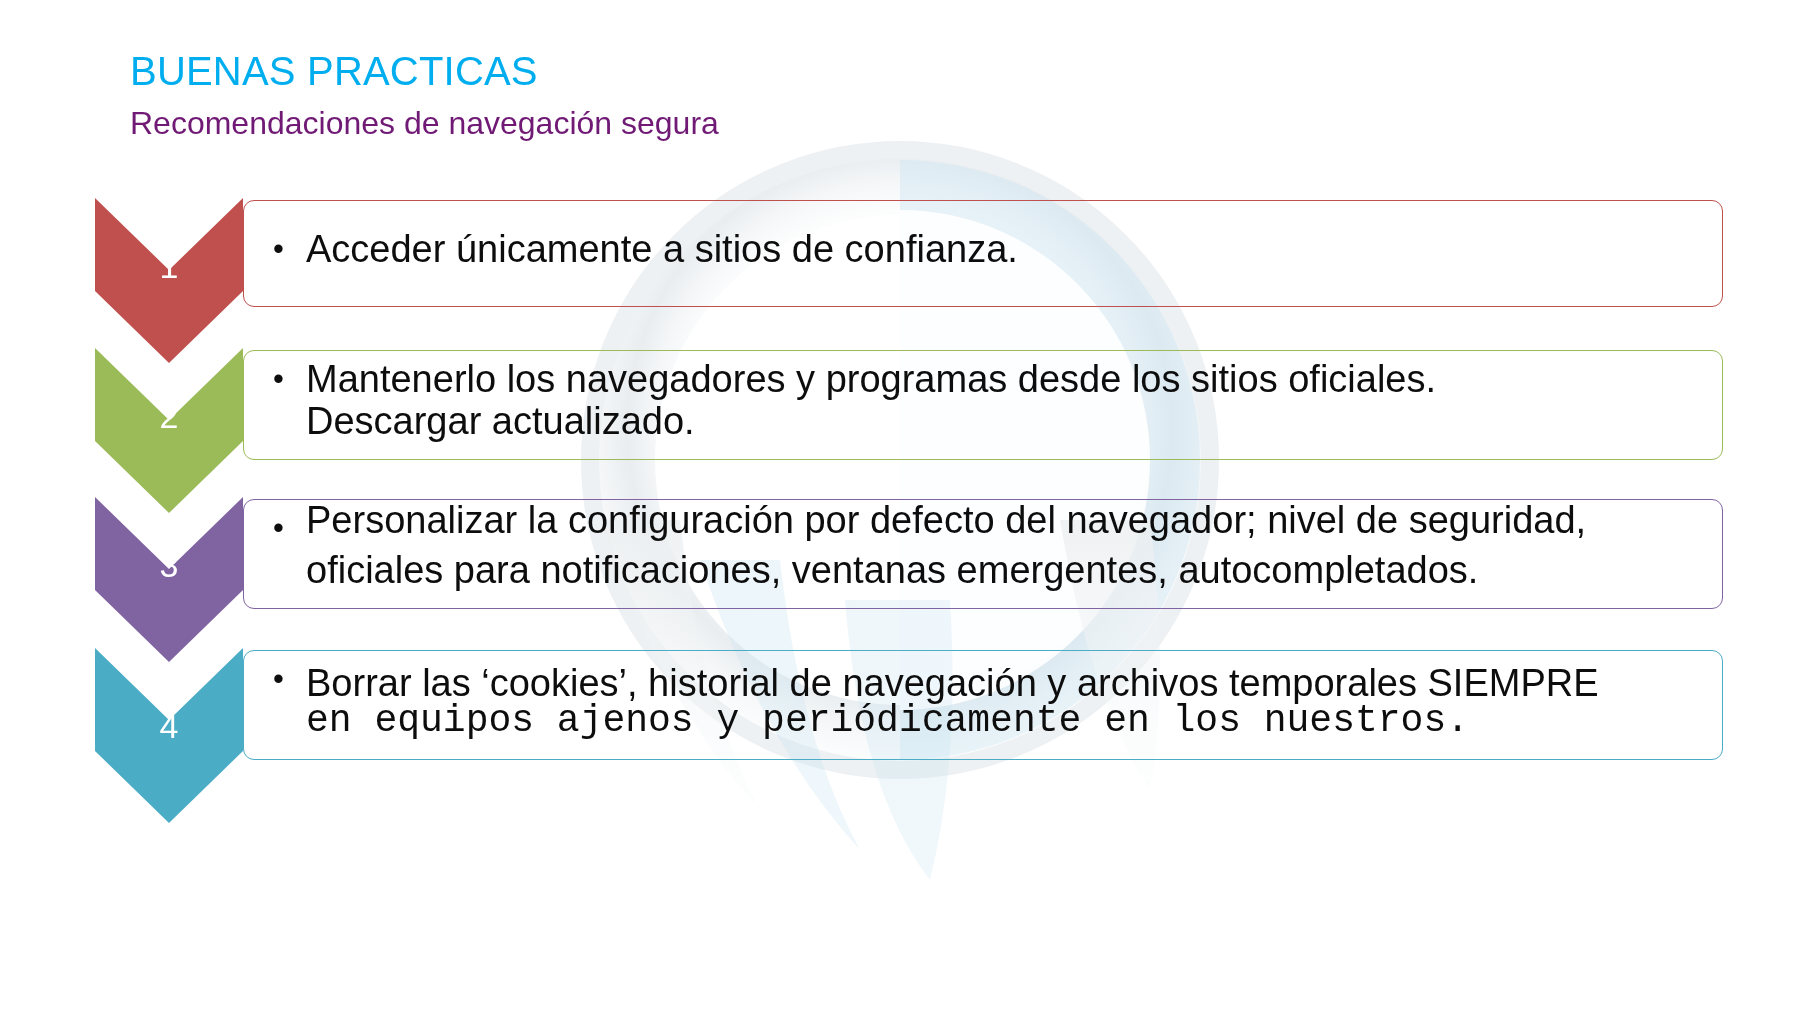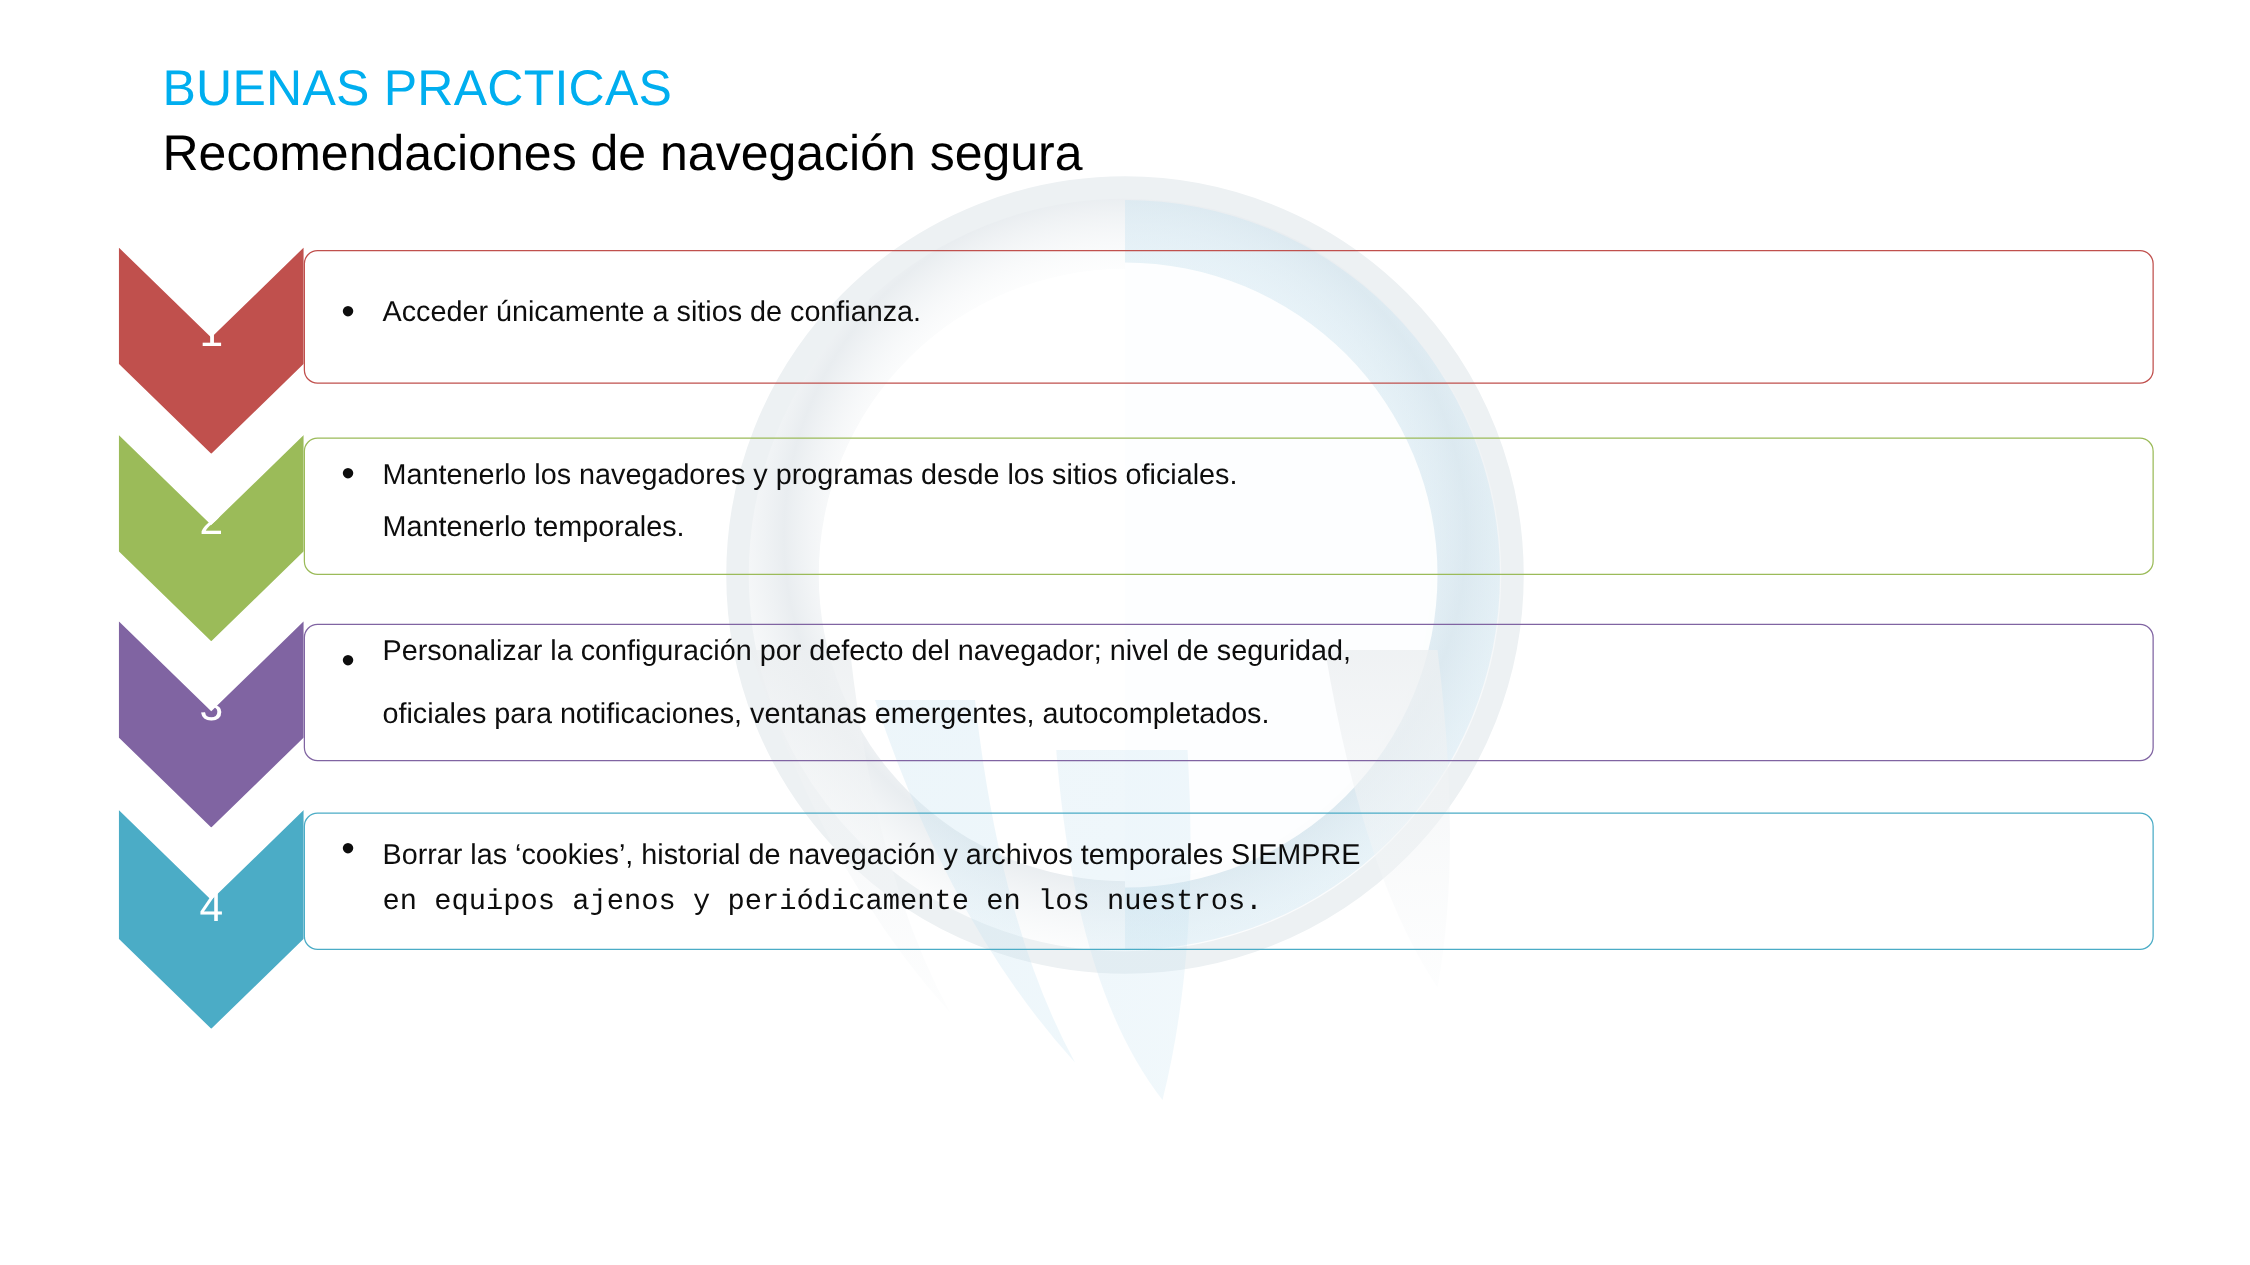--- a/index.html
+++ b/index.html
@@ -36,23 +36,23 @@
     z-index: 5;
   }
   #title-main {
     font-size: 40px;
     line-height: 46px;
     color: #00AEEF;
     letter-spacing: 0.2px;
     white-space: nowrap;
   }
   #title-sub {
-    font-size: 40px;
+    font-size: 32px;
     line-height: 42px;
-    color: #000000;
+    color: #701a75;
     margin-top: 8px;
     white-space: nowrap;
   }
 
   
   #rows {
     position: absolute;
     left: 0; top: 0;
     width: 1800px; height: 1012px;
     z-index: 3;
@@ -82,21 +82,21 @@
     position: absolute;
     border-style: solid;
     border-width: 1px;
     border-radius: 11px;
     background: transparent;
     box-sizing: border-box;
     z-index: 2;
   }
   .bullet-line {
     position: absolute;
-    font-size: 23px;
+    font-size: 38px;
     line-height: 42px;
     color: #0d0d0d;
     white-space: nowrap;
   }
   .bullet-dot {
     position: absolute;
     font-size: 31px;
     line-height: 42px;
     color: #0d0d0d;
   }
@@ -161,21 +161,21 @@
       <div class="row" style="left: 0px; top: 0px; position: absolute; width: 1800px;">
         <div class="chevron" style="left: 95px; top: 348px; height: 165px;">
           <svg width="148" height="165" viewBox="0 0 148 165">
             <path d="M0,0 L74,72 L148,0 L148,93 L74,165 L0,93 Z" fill="#9BBB59"></path>
           </svg>
         </div>
         <div class="chevron-number" style="left: 95px; top: 399px;">2</div>
         <div class="textbox" style="left: 243px; top: 350px; width: 1480px; height: 110px; border-color: rgb(155, 187, 89);"></div>
         <div class="bullet-dot" style="left: 273px; top: 358px;">•</div>
         <div class="bullet-line" style="left: 306px; top: 358px;">Mantenerlo los navegadores y programas desde los sitios oficiales.</div>
-        <div class="bullet-line" style="left: 306px; top: 400px;">Mantenerlo temporales.</div>
+        <div class="bullet-line" style="left: 306px; top: 400px;">Descargar actualizado.</div>
       </div>
       <div class="row" style="left: 0px; top: 0px; position: absolute; width: 1800px;">
         <div class="chevron" style="left: 95px; top: 497px; height: 165px;">
           <svg width="148" height="165" viewBox="0 0 148 165">
             <path d="M0,0 L74,72 L148,0 L148,93 L74,165 L0,93 Z" fill="#8064A2"></path>
           </svg>
         </div>
         <div class="chevron-number" style="left: 95px; top: 548px;">3</div>
         <div class="textbox" style="left: 243px; top: 499px; width: 1480px; height: 110px; border-color: rgb(128, 100, 162);"></div>
         <div class="bullet-dot" style="left: 273px; top: 507px;">•</div>

